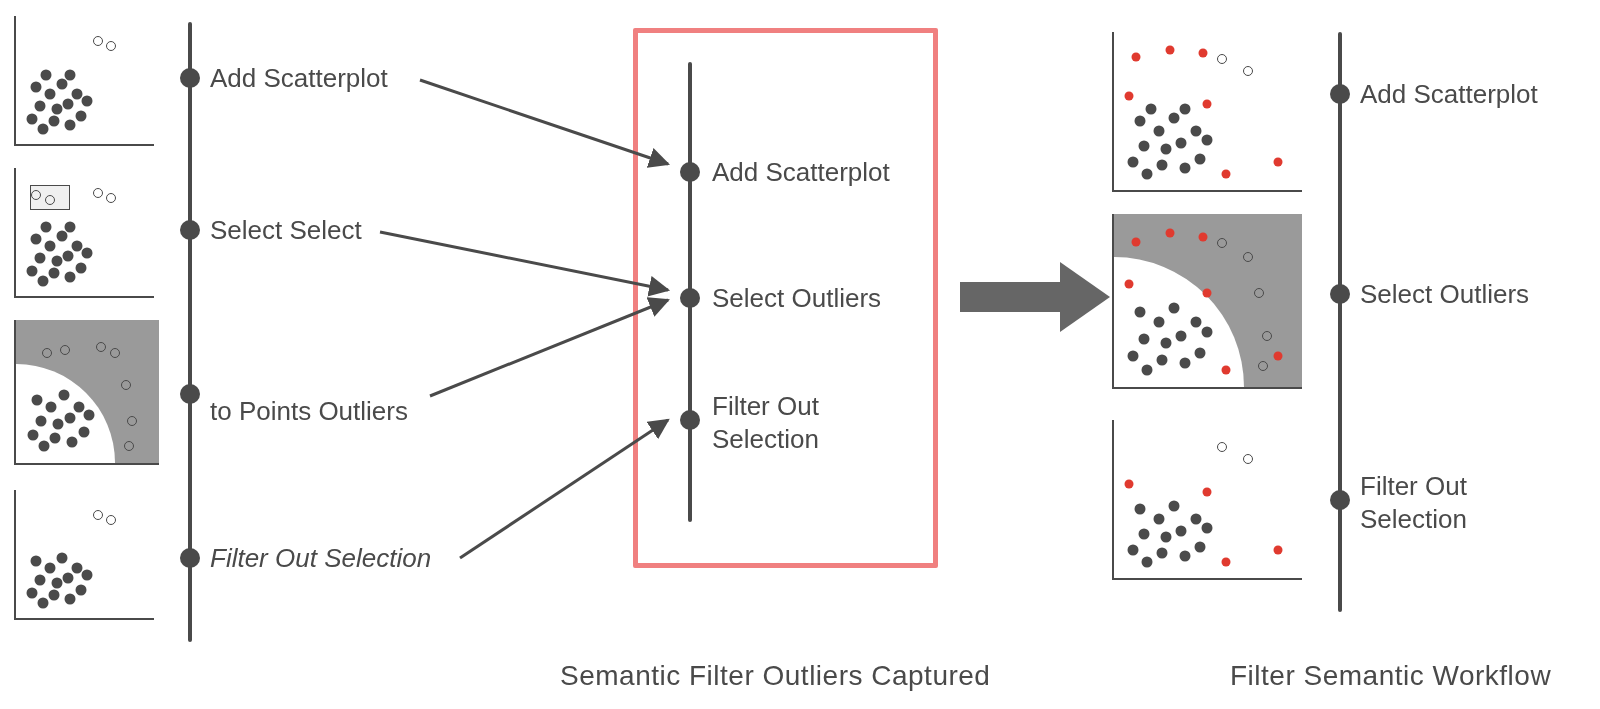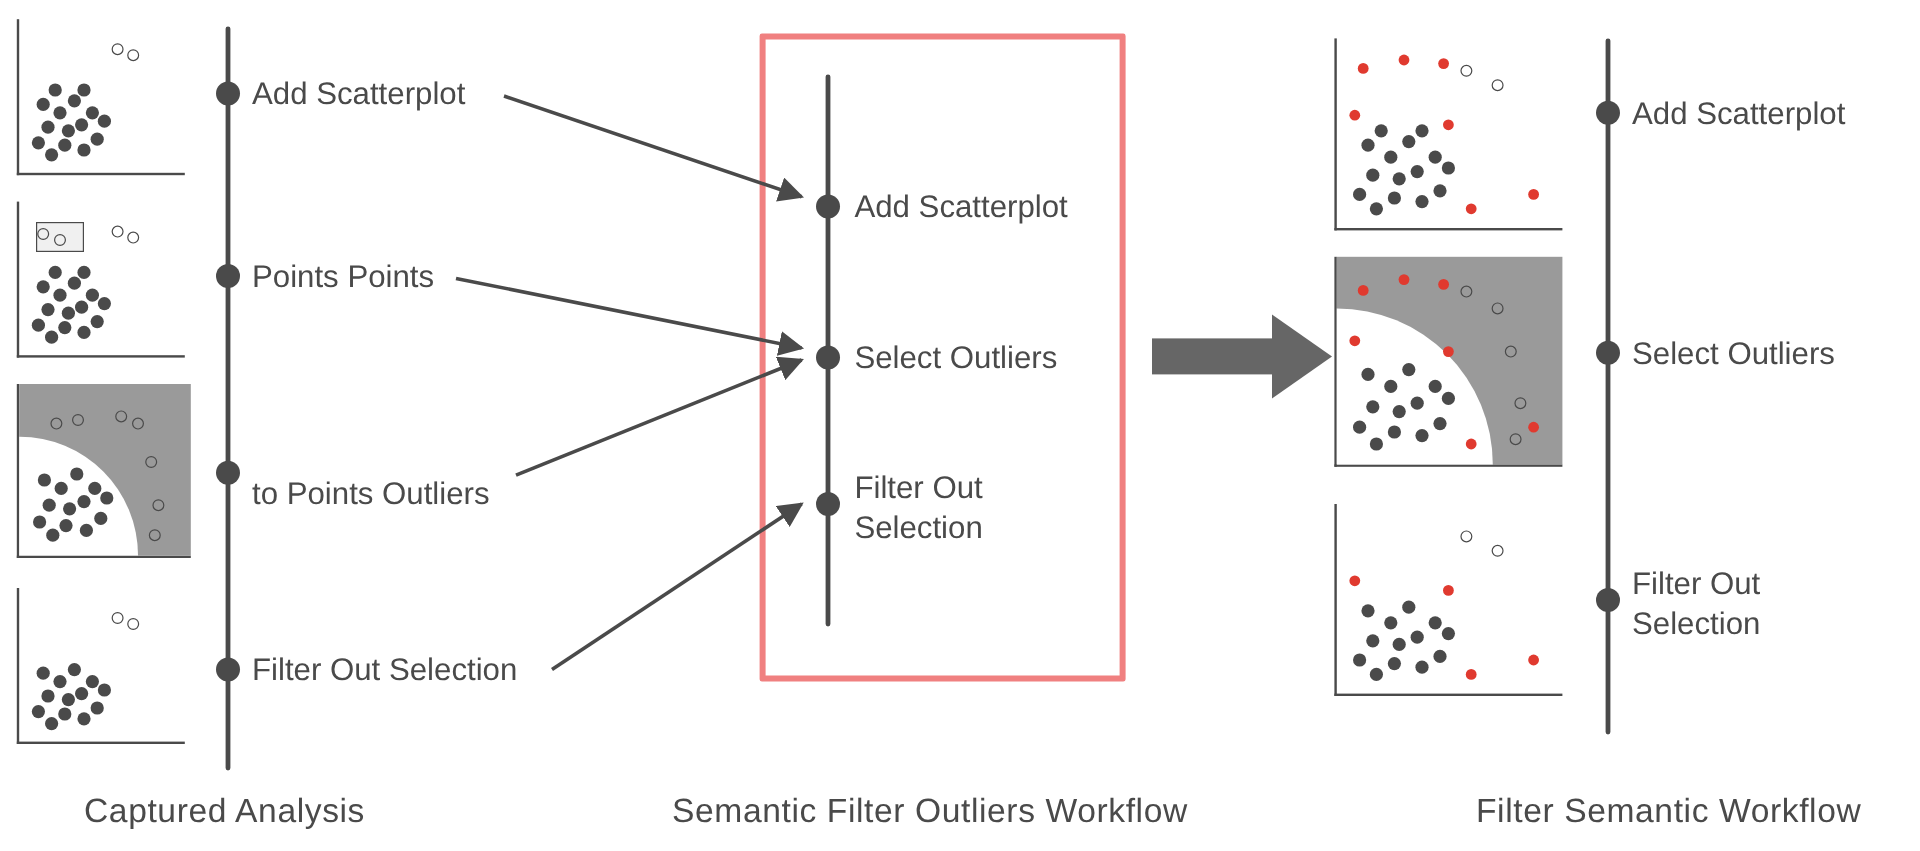--- a/index.html
+++ b/index.html
@@ -106,26 +106,26 @@
 <body>
 <div class="stage">
 
 <div class="vline" style="left:188px; top:22px; height:620px;"></div>
 <div class="node" style="left:190px; top:78px;"></div>
 <div class="node" style="left:190px; top:230px;"></div>
 <div class="node" style="left:190px; top:394px;"></div>
 <div class="node" style="left:190px; top:558px;"></div>
 
 <div class="step-label" style="left:210px; top:62px;">Add Scatterplot</div>
-<div class="step-label" style="left:210px; top:214px;">Points Points</div>
+<div class="step-label" style="left:210px; top:214px;">Select Select</div>
 <div class="step-label" style="left:210px; top:362px;">
   <br>
   <span>to Points Outliers</span>
 </div>
-<div class="step-label" style="left:210px; top:542px;">Filter Out Selection</div>
+<div class="step-label" style="left:210px; top:542px;font-style:italic;">Filter Out Selection</div>
 
 <div class="panel" id="panel-l1" style="left:14px; top:16px; width:140px; height:130px;">
   <div class="axis-v"></div>
       <div class="axis-h"></div>
 <div class="pt f" style="left: 18.32px; top: 102.8px;"></div>
       <div class="pt f" style="left: 29.2px; top: 112.88px;"></div>
       <div class="pt f" style="left: 40.08px; top: 105.32px;"></div>
       <div class="pt f" style="left: 26.48px; top: 90.2px;"></div>
       <div class="pt f" style="left: 42.8px; top: 92.72px;"></div>
       <div class="pt f" style="left: 56.4px; top: 109.1px;"></div>
@@ -315,22 +315,21 @@
       <div class="pt f" style="left: 83.84px; top: 98.72px;"></div>
       <div class="pt f" style="left: 95px; top: 108.08px;"></div>
       <div class="pt r" style="left: 16.88px; top: 64.4px;"></div>
       <div class="pt r" style="left: 95px; top: 72.2px;"></div>
       <div class="pt r" style="left: 113.6px; top: 142.4px;"></div>
       <div class="pt r" style="left: 165.68px; top: 129.92px;"></div>
       <div class="pt o" style="left: 109.88px; top: 26.96px;"></div>
       <div class="pt o" style="left: 135.92px; top: 39.44px;"></div>
     </div>
 
-<div class="caption" style="left:70px; top:660px;">Captured Analysis</div>
-<div class="caption" style="left:560px; top:660px;">Semantic Filter Outliers Workflow</div>
+<div class="caption" style="left:560px; top:660px;">Semantic Filter Outliers Captured</div>
 <div class="caption" style="left:1230px; top:660px;">Filter Semantic Workflow</div>
 
 <svg class="overlay" viewBox="0 0 1600 709">
   <defs>
     <marker id="ah" viewBox="0 0 10 10" refX="9" refY="5" markerWidth="7" markerHeight="7" orient="auto-start-reverse">
       <path d="M 0 0 L 10 5 L 0 10 z" fill="#4a4a4a"></path>
     </marker>
   </defs>
 
   <line x1="420" y1="80" x2="668" y2="164" stroke="#4a4a4a" stroke-width="3" marker-end="url(#ah)"></line>

